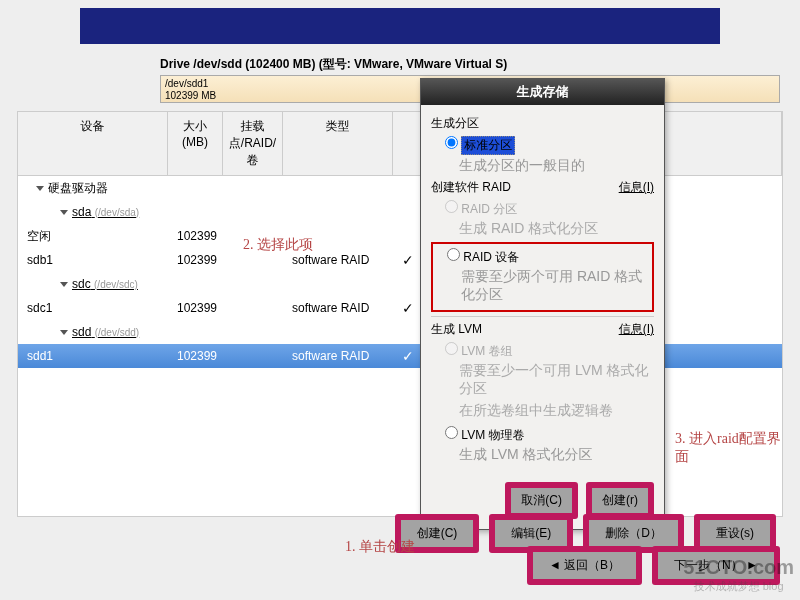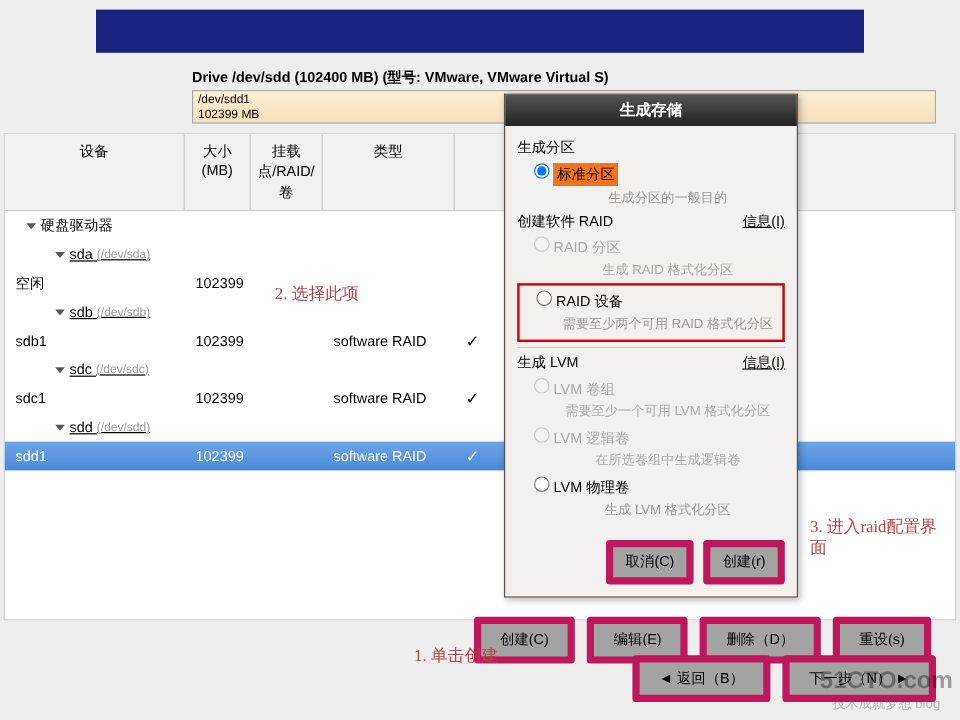--- a/index.html
+++ b/index.html
@@ -1,20 +1,20 @@
 <!DOCTYPE html>
 <html><head>
 <meta charset="utf-8">
 <style>
 * { margin: 0; padding: 0; box-sizing: border-box; font-family: "Microsoft YaHei", sans-serif; }
 body { background: #eee; width: 800px; height: 600px; position: relative; }
 .topbar { height: 36px; background: #1a237e; margin: 0 80px; margin-top: 8px; }
 .drive-header { margin: 12px 20px 2px 160px; font-size: 12px; font-weight: bold; }
 .partition-bar { margin: 2px 20px 8px 160px; height: 28px; border: 1px solid #aaa; background: linear-gradient(#fcefd4, #f5e0b8); font-size: 10px; padding: 2px 4px; line-height: 1.2; }
-.table-area { margin: 0 3px; border: 1px solid #ccc; background: #fff; }
+.table-area { margin: 0 17px; border: 1px solid #ccc; background: #fff; }
 .thead { display: flex; background: #f0f0f0; border-bottom: 1px solid #ccc; font-size: 12px; }
 .thead > div { padding: 6px 4px; border-right: 1px solid #ccc; text-align: center; }
 .col-dev { width: 150px; }
 .col-size { width: 55px; }
 .col-mnt { width: 60px; }
 .col-type { width: 110px; }
 .col-fmt { width: 40px; flex: 1; }
 .tbody { height: 340px; background: #fff; font-size: 12px; position: relative; }
 .row { display: flex; align-items: center; height: 24px; padding-left: 5px; }
 .row > div { padding: 0 4px; }
@@ -28,25 +28,25 @@
 .annotation { position: absolute; color: #b54545; font-size: 14px; font-family: KaiTi, serif; }
 .redbox { border: 2px solid #c00; }
 
 .dialog { position: absolute; top: 78px; left: 420px; width: 245px; background: #f2f1ef; border: 1px solid #555; box-shadow: 2px 2px 6px rgba(0,0,0,0.3); }
 .dialog-title { background: linear-gradient(#555, #222); color: #fff; font-size: 13px; font-weight: bold; text-align: center; padding: 4px; }
 .dialog-body { padding: 6px 10px; font-size: 12px; }
 .section-title { font-size: 12px; margin: 4px 0 2px; display: flex; justify-content: space-between; }
 .info-link { text-decoration: underline; }
 .option { padding: 2px 0 2px 14px; }
 .option label { display: inline-block; }
-.option-hint { color: #999; font-size: 11px; padding-left: 28px; margin-bottom: 4px; text-align: center; }
+.option-hint { color: #999; font-size: 14px; padding-left: 28px; margin-bottom: 4px; }
 .disabled { color: #aaa; }
 .dialog-buttons { display: flex; justify-content: flex-end; gap: 8px; padding: 8px 10px 10px; }
 .btn { background: #a3a3a3; border: 6px solid #be185d; border-radius: 3px; padding: 4px 10px; font-size: 12px; cursor: pointer; }
-.selected-opt { background: #f97316; border: 1px dotted #888; padding: 0 2px; }
+.selected-opt { background: #1d4ed8; border: 1px dotted #888; padding: 0 2px; }
 
 .bottom-buttons { position: absolute; top: 500px; left: 20px; right: 20px; display: flex; justify-content: flex-end; gap: 10px; margin-top: 14px; padding-right: 4px; }
 .bottom-buttons .btn { padding: 5px 16px; }
 
 .nav-buttons { position: absolute; top: 546px; right: 20px; display: flex; gap: 10px; }
 .nav-buttons .btn { padding: 5px 16px; }
 
 .watermark { position: absolute; right: 6px; bottom: 6px; text-align: center; opacity: 0.35; font-family: Arial; }
 .watermark .l1 { font-size: 20px; font-weight: bold; color: #000; }
 .watermark .l2 { font-size: 11px; color: #444; }
@@ -76,21 +76,20 @@
         <span class="tri"></span>
         <span>硬盘驱动器</span>
       </div>
 
     <div class="row indent2"><span class="tri"></span><span>sda</span>&nbsp;<span class="dev-path">(/dev/sda)</span></div>
     <div class="row">
         <div class="col-dev indent3">空闲</div>
         <div class="col-size">102399</div>
       </div>
 
-    <div class="row indent2"><span class="tri"></span><span>sdb</span>&nbsp;<span class="dev-path">(/dev/sdb)</span></div>
     <div class="row">
         <div class="col-dev indent3">sdb1</div>
         <div class="col-size">102399</div>
         <div class="col-mnt"></div>
         <div class="col-type">software RAID</div>
         <div class="col-fmt check">✓</div>
       </div>
 
     <div class="row indent2"><span class="tri"></span><span>sdc</span>&nbsp;<span class="dev-path">(/dev/sdc)</span></div>
     <div class="row">
@@ -133,21 +132,20 @@
       <div class="option"><input type="radio" name="st" style=""> <label>RAID 设备</label></div>
       <div class="option-hint">需要至少两个可用 RAID 格式化分区</div>
     </div>
     <hr class="hr">
     <div class="section-title">
         <span>生成 LVM</span>
         <span class="info-link">信息(I)</span>
       </div>
     <div class="option disabled"><input type="radio" name="st" disabled="" style=""> <label>LVM 卷组</label></div>
     <div class="option-hint disabled">需要至少一个可用 LVM 格式化分区</div>
-    <div class="option disabled"><input type="radio" name="st" disabled="" style=""> <label>LVM 逻辑卷</label></div>
     <div class="option-hint disabled">在所选卷组中生成逻辑卷</div>
     <div class="option"><input type="radio" name="st" style=""> <label>LVM 物理卷</label></div>
     <div class="option-hint">生成 LVM 格式化分区</div>
   </div>
   <div class="dialog-buttons">
     <button class="btn">取消(C)</button>
     <button class="btn redbox">创建(r)</button>
   </div>
 </div>
 

